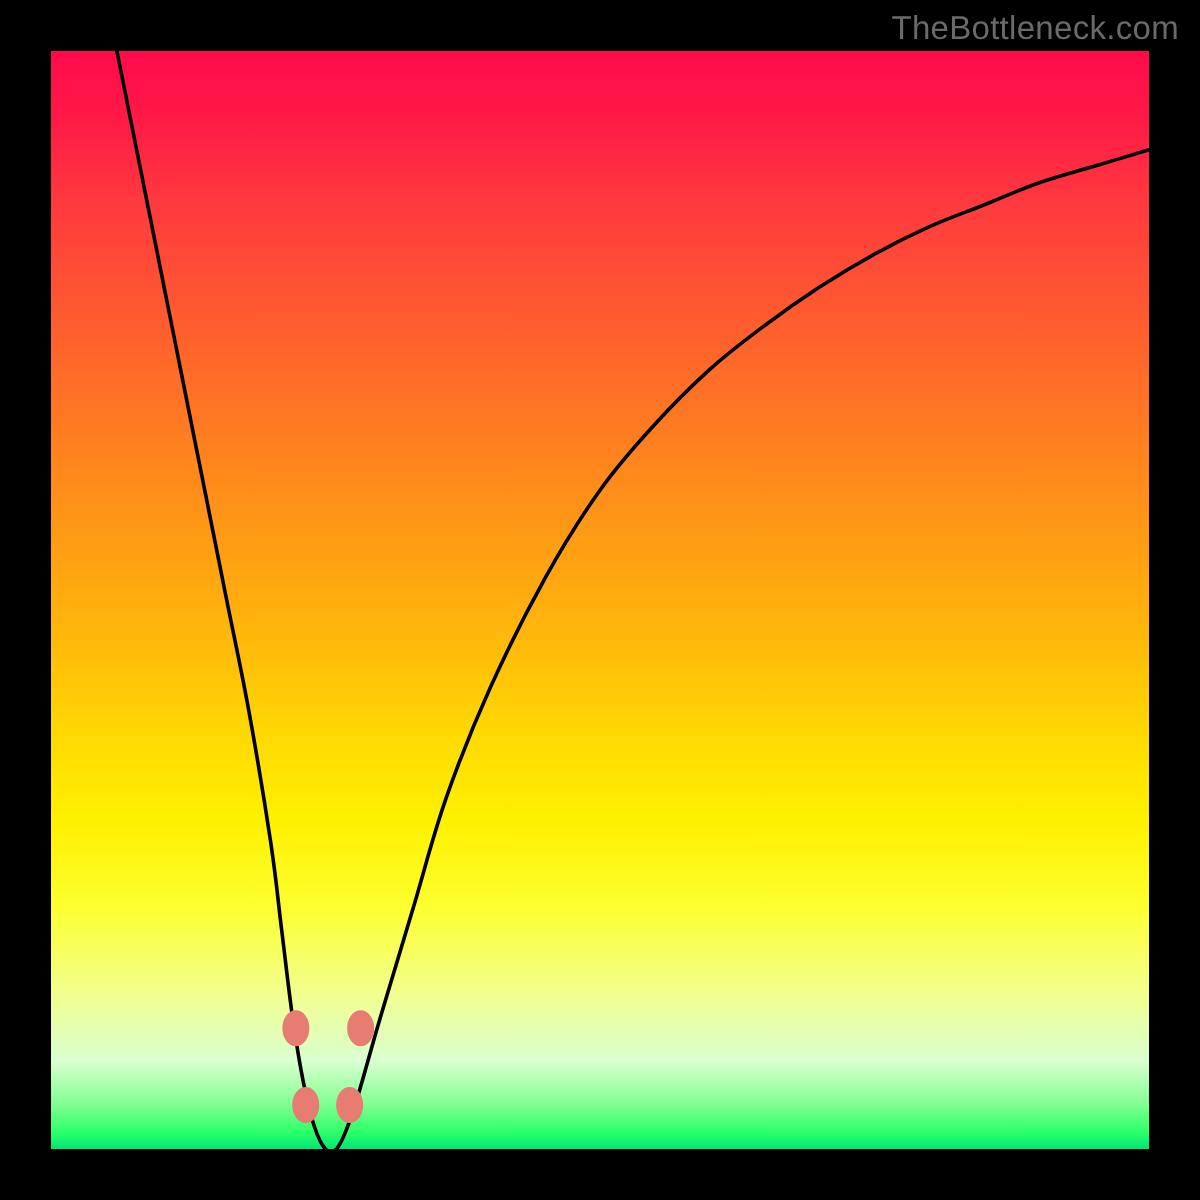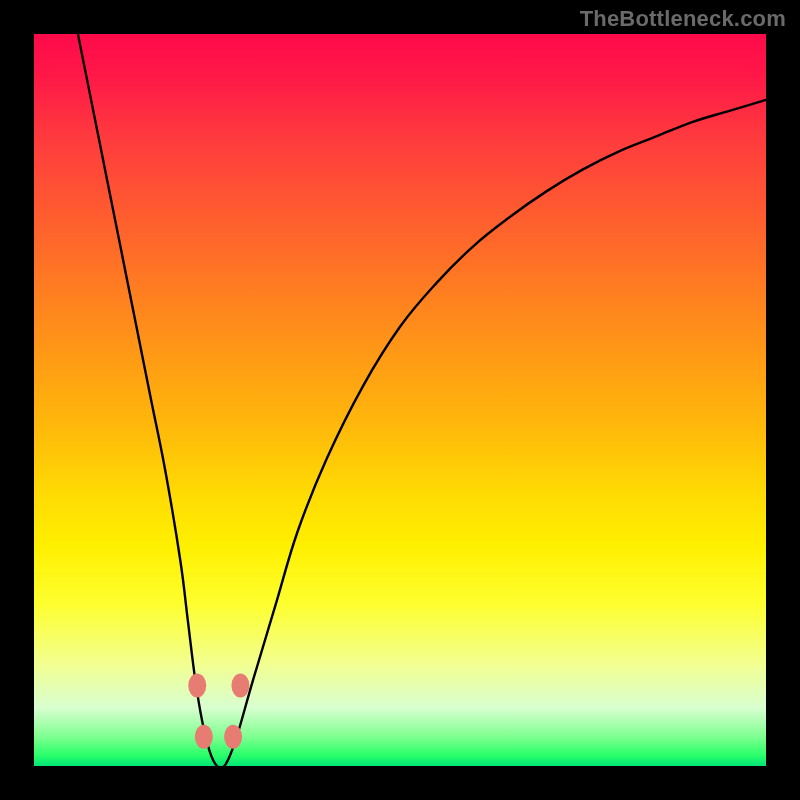--- a/index.html
+++ b/index.html
@@ -44,21 +44,21 @@
       #2bff6a 98.5%,
       #00e676 100%
     );
   }
   .watermark {
     position: absolute;
     top: 6px;
     right: 14px;
     color: #6a6a6a;
     font-size: 22px;
-    font-weight: 700;
+    font-weight: 400;
     letter-spacing: 0.2px;
     user-select: none;
   }
   svg.curve {
     position: absolute;
     left: 0;
     top: 0;
     width: 732px;
     height: 732px;
     overflow: visible;

